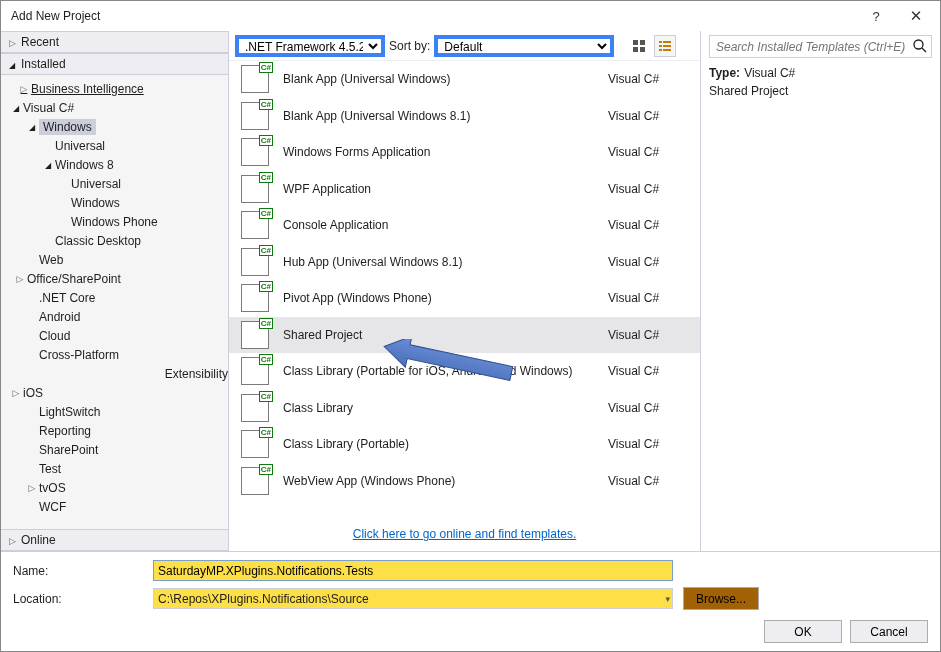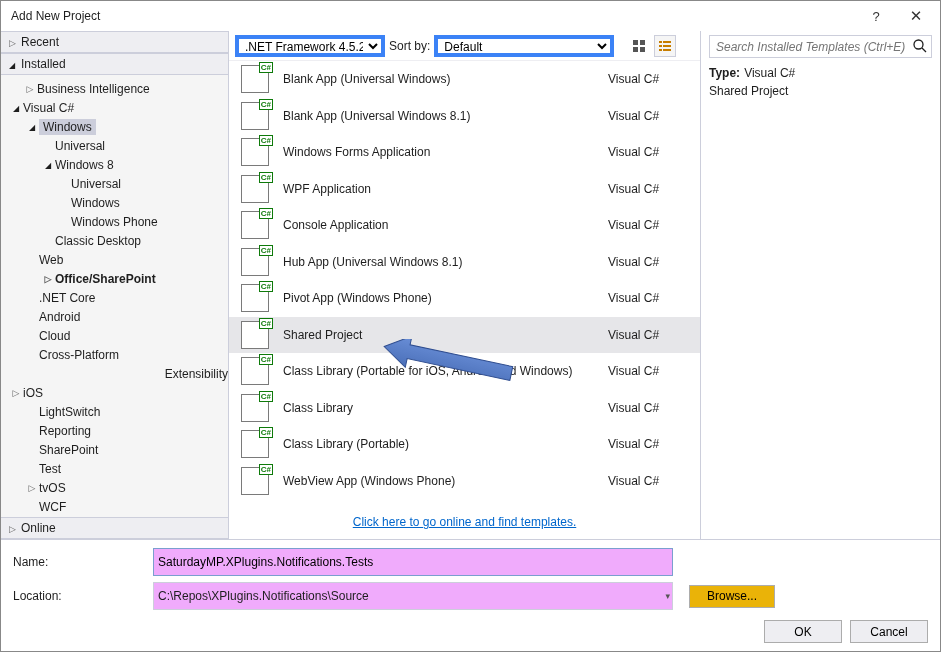--- a/index.html
+++ b/index.html
@@ -208,36 +208,36 @@
     padding: 8px 12px 8px 12px;
   }
   .form-row {
     display: flex;
     align-items: center;
     margin-bottom: 6px;
   }
   .form-row .flabel { width: 140px; }
   .form-row input[type=text], .form-row .combo-loc {
     flex: 1;
-    height: 28px;
+    height: 21px;
     border: 1px solid #7a9fcf;
     padding: 0 4px;
     font-size: 12px;
-    background: #f0abfc;
+    background: #fde047;
   }
   .form-row .combo-loc {
     display: flex; align-items: center; justify-content: space-between;
     border: 1px solid #cccedb;
     padding-right: 2px;
   }
   .form-row .combo-loc .arrow { font-size: 9px; color: #555; }
   .browse-btn {
-    margin-left: 16px;
-    width: 86px; height: 23px;
-    background: #eab308;
+    margin-left: 10px;
+    width: 76px; height: 23px;
+    background: #a16207;
     border: 1px solid #acacac;
     font-size: 12px;
     cursor: default;
   }
   .btn-row {
     display: flex;
     justify-content: flex-end;
     gap: 8px;
     padding-top: 4px;
   }
@@ -285,21 +285,21 @@
       <div class="panel-header">
         <span class="exp exp-tri-c"></span>
         <span>Recent</span>
       </div>
       <div class="panel-header">
         <span class="exp exp-tri-o"></span>
         <span>Installed</span>
       </div>
       <div class="tree-scroll">
         <div class="tree" id="tree">
-            <div class="tree-item" style="padding-left: 22px;">
+            <div class="tree-item" style="padding-left: 16px; text-decoration: underline;">
               <span class="exp-toggle exp-tri-c"></span>
               <span class="label-span">Business Intelligence</span>
             </div>
             <div class="tree-item" style="padding-left: 8px;">
               <span class="exp-toggle exp-tri-o"></span>
               <span class="label-span">Visual C#</span>
             </div>
             <div class="tree-item selected" style="padding-left: 24px;">
               <span class="exp-toggle exp-tri-o"></span>
               <span class="label-span">Windows</span>
@@ -325,21 +325,21 @@
               <span class="label-span">Windows Phone</span>
             </div>
             <div class="tree-item" style="padding-left: 40px;">
               <span class="blank-toggle"></span>
               <span class="label-span">Classic Desktop</span>
             </div>
             <div class="tree-item" style="padding-left: 24px;">
               <span class="blank-toggle"></span>
               <span class="label-span">Web</span>
             </div>
-            <div class="tree-item" style="padding-left: 40px; font-weight: bold;">
+            <div class="tree-item" style="padding-left: 12px;">
               <span class="exp-toggle exp-tri-c"></span>
               <span class="label-span">Office/SharePoint</span>
             </div>
             <div class="tree-item" style="padding-left: 24px;">
               <span class="blank-toggle"></span>
               <span class="label-span">.NET Core</span>
             </div>
             <div class="tree-item" style="padding-left: 24px;">
               <span class="blank-toggle"></span>
               <span class="label-span">Android</span>

